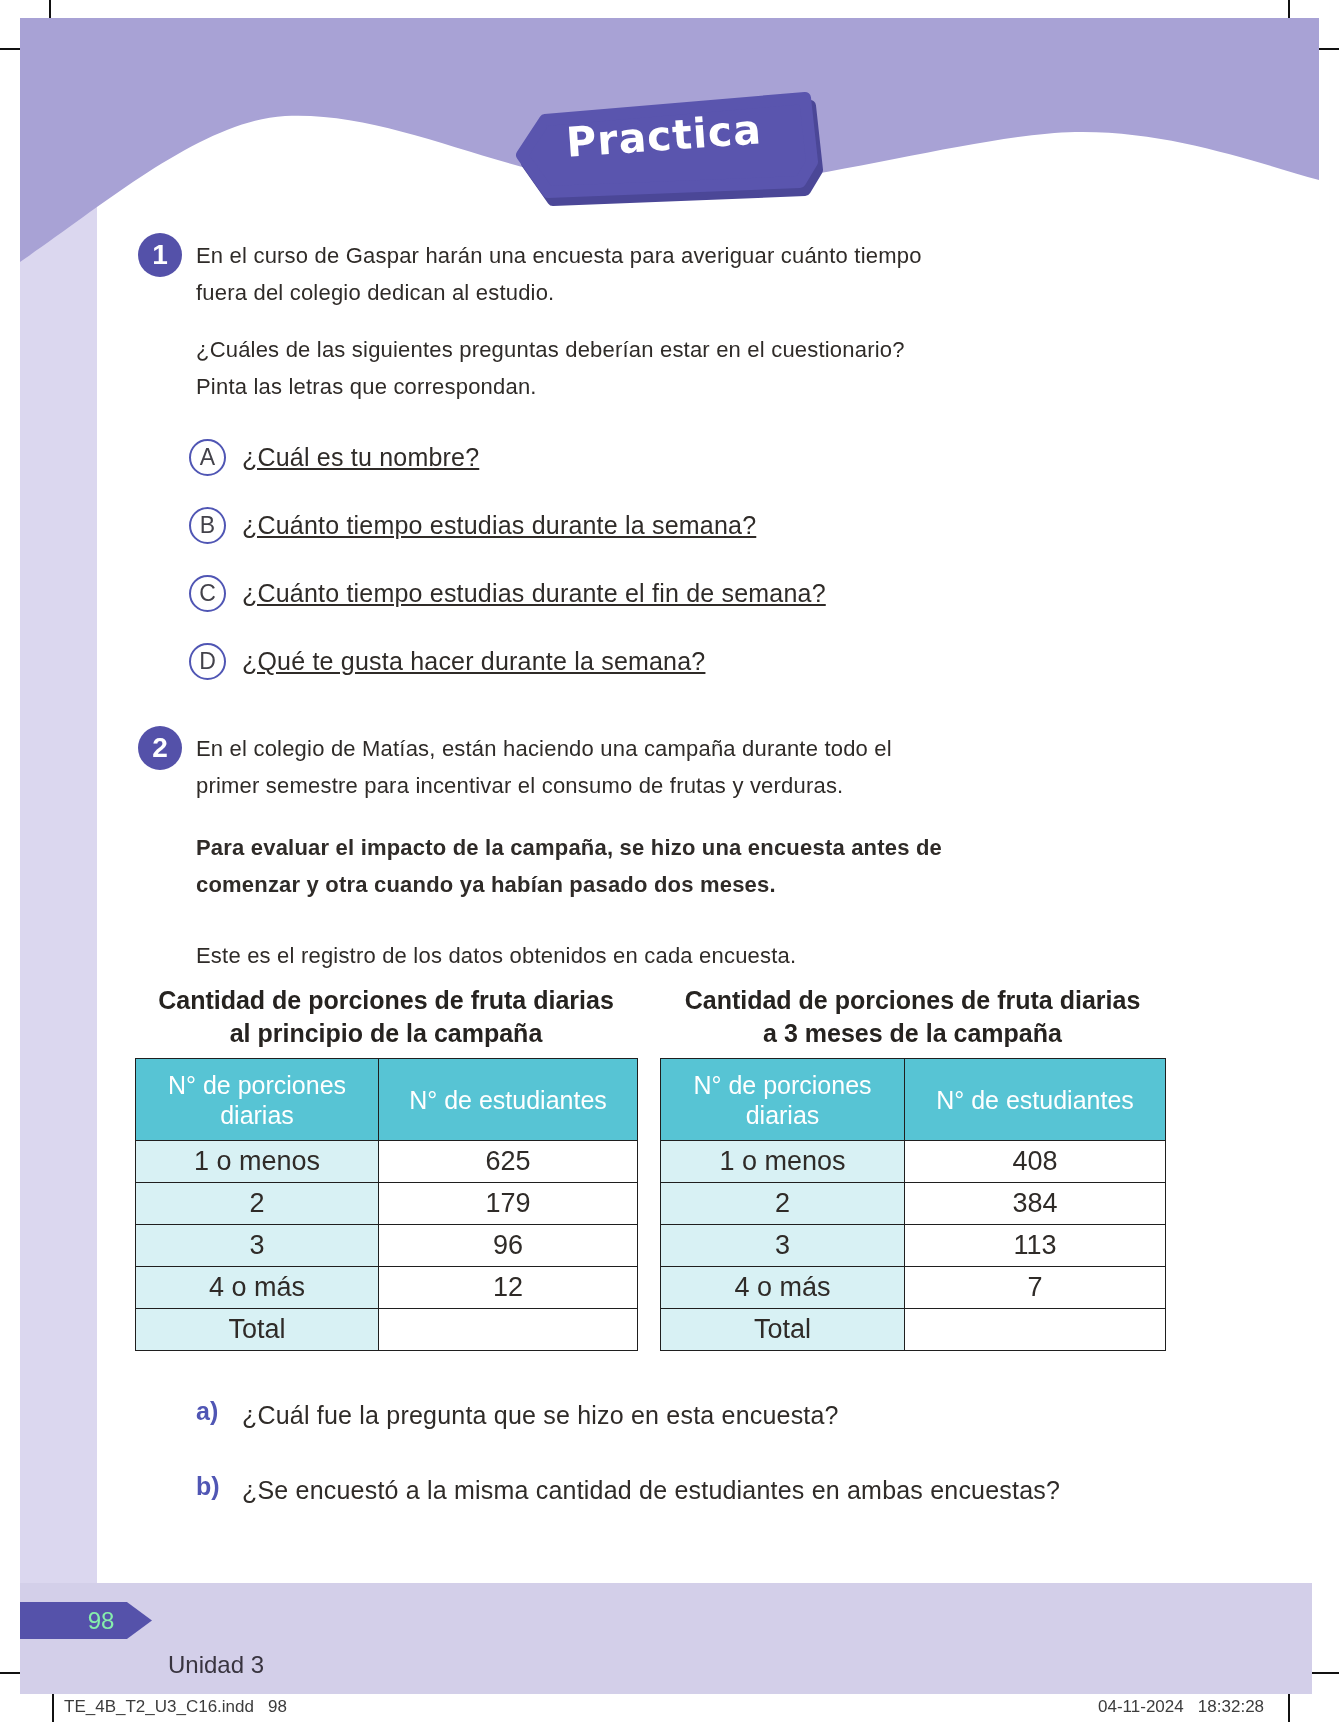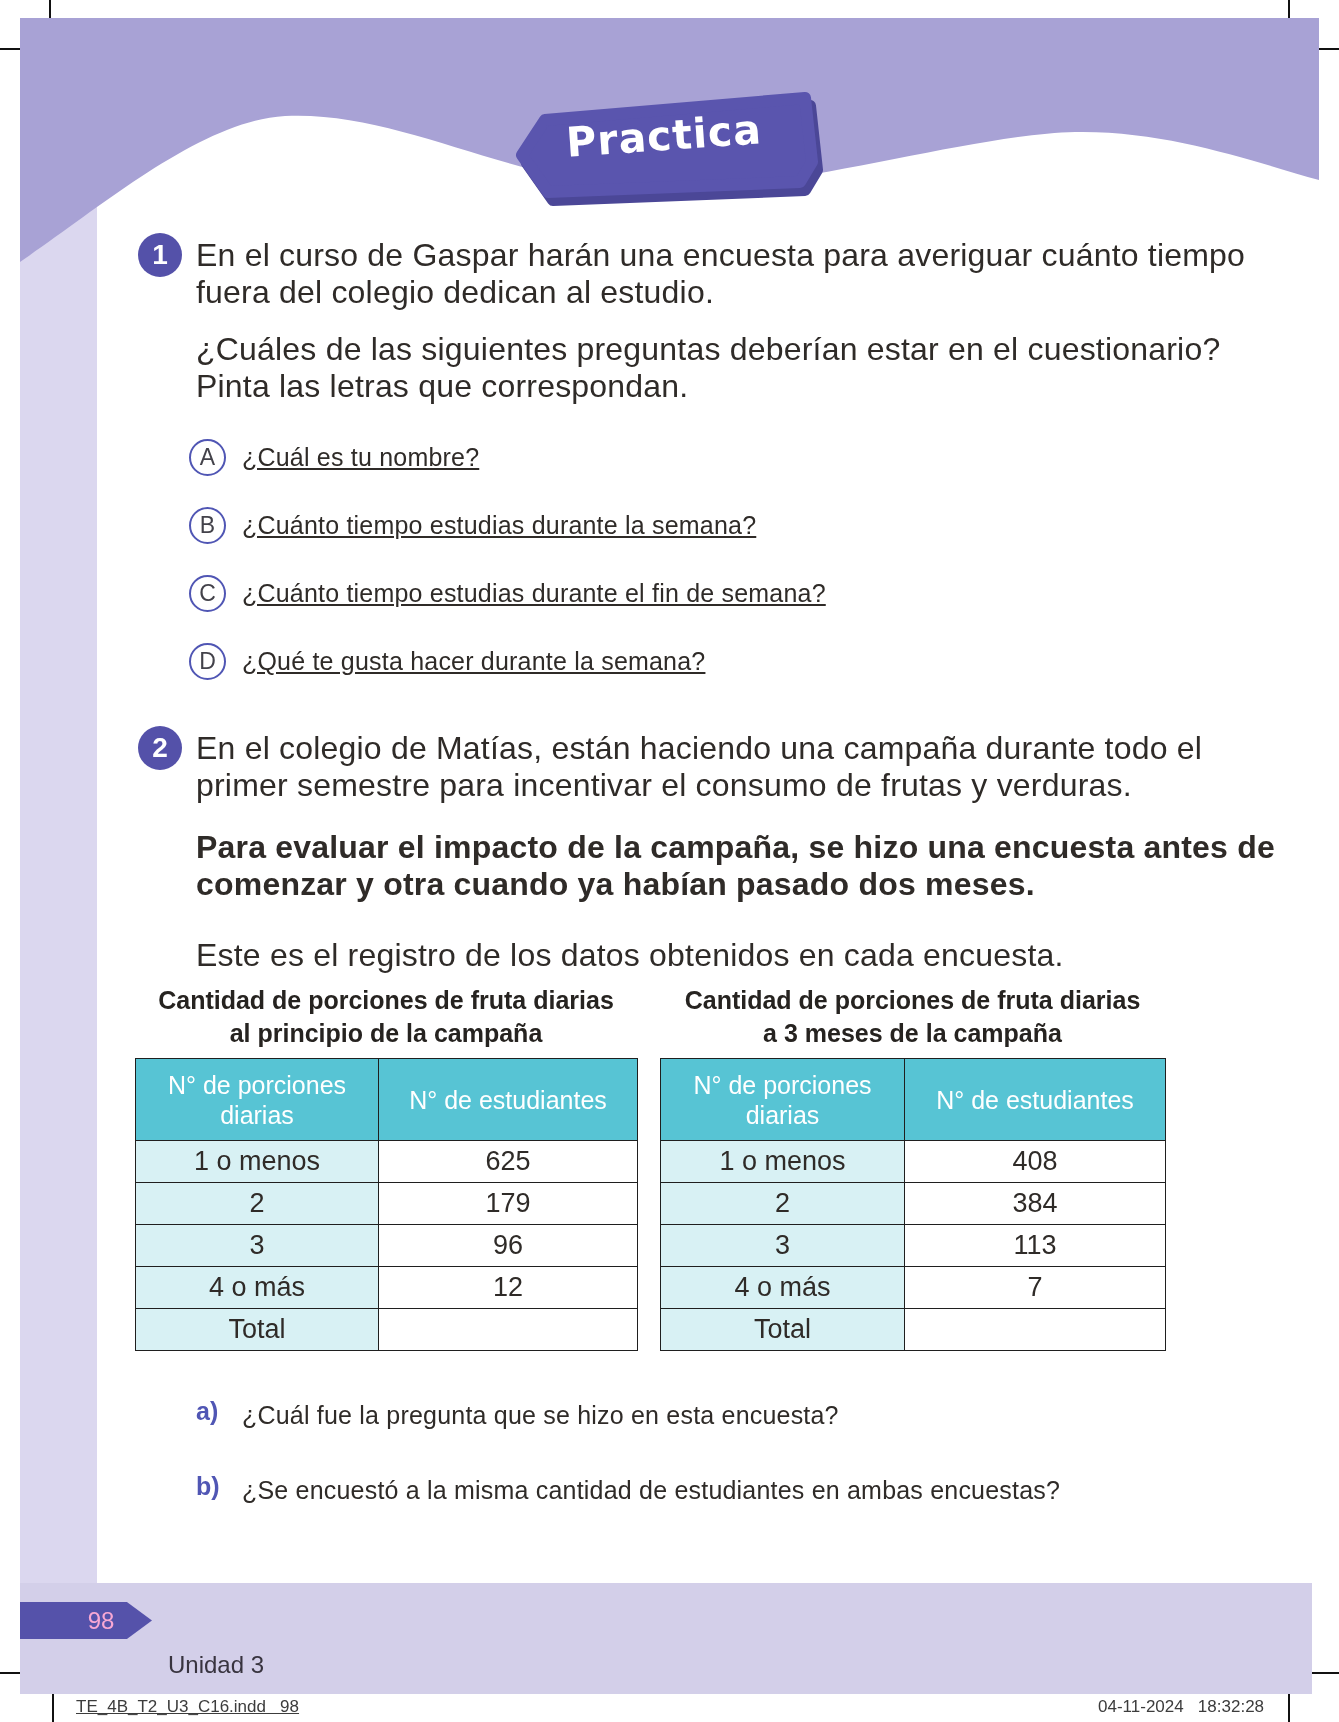--- a/index.html
+++ b/index.html
@@ -43,21 +43,21 @@
 
   .num-badge {
     position: absolute; left: 138px;
     width: 44px; height: 44px; border-radius: 50%;
     background: #5451a9; color: #fff;
     display: flex; align-items: center; justify-content: center;
     font-size: 28px; font-weight: bold;
   }
   .body-text {
     position: absolute;
-    font-size: 32px; line-height: 37px;
+    font-size: 22px; line-height: 37px;
     letter-spacing: 0.2px; color: #2f2b28;
   }
   .option-row {
     position: absolute; left: 189px;
     display: flex; align-items: center; height: 37px;
   }
   .letter-circle {
     width: 37px; height: 37px; border-radius: 50%;
     border: 2.5px solid #5056b4; background: #fff;
     display: flex; align-items: center; justify-content: center;
@@ -94,21 +94,21 @@
     position: absolute; left: 196px;
     font-size: 25px; font-weight: bold; color: #5056b4;
   }
   .subq-text { position: absolute; left: 242px; font-size: 25px; line-height: 37px; letter-spacing: 0.2px; }
 
   .page-badge {
     position: absolute; left: 20px; top: 1602px;
     width: 132px; height: 37px;
     background: #5552aa;
     clip-path: polygon(0 0, 81% 0, 100% 50%, 81% 100%, 0 100%);
-    color: #f9a8d4; font-size: 24px;
+    color: #86efac; font-size: 24px;
     display: flex; align-items: center; justify-content: center;
     padding-left: 30px;
     z-index: 6;
   }
   .unit-label {
     position: absolute; left: 168px; top: 1607px;
     font-size: 24px; color: #38343f; z-index: 6; margin-top: 44px;
   }
   .print-text {
     position: absolute; font-size: 17px; color: #3c3c3c;
@@ -268,14 +268,14 @@
   </div>
   <div class="subq-label" style="top:1472px;">b)</div>
   <div class="subq-text" style="top:1472px;">
     <div>¿Se encuestó a la misma cantidad de estudiantes en ambas encuestas?</div>
   </div>
 
 </div>
 
 <div class="page-badge">98</div>
 <div class="unit-label">Unidad 3</div>
-<div class="print-text" style="left:76px; top:1697px;text-decoration:underline;">TE_4B_T2_U3_C16.indd   98</div>
+<div class="print-text" style="left:64px; top:1697px;">TE_4B_T2_U3_C16.indd   98</div>
 <div class="print-text" style="left:1098px; top:1697px;">04-11-2024   18:32:28</div>
 
 </body></html>

